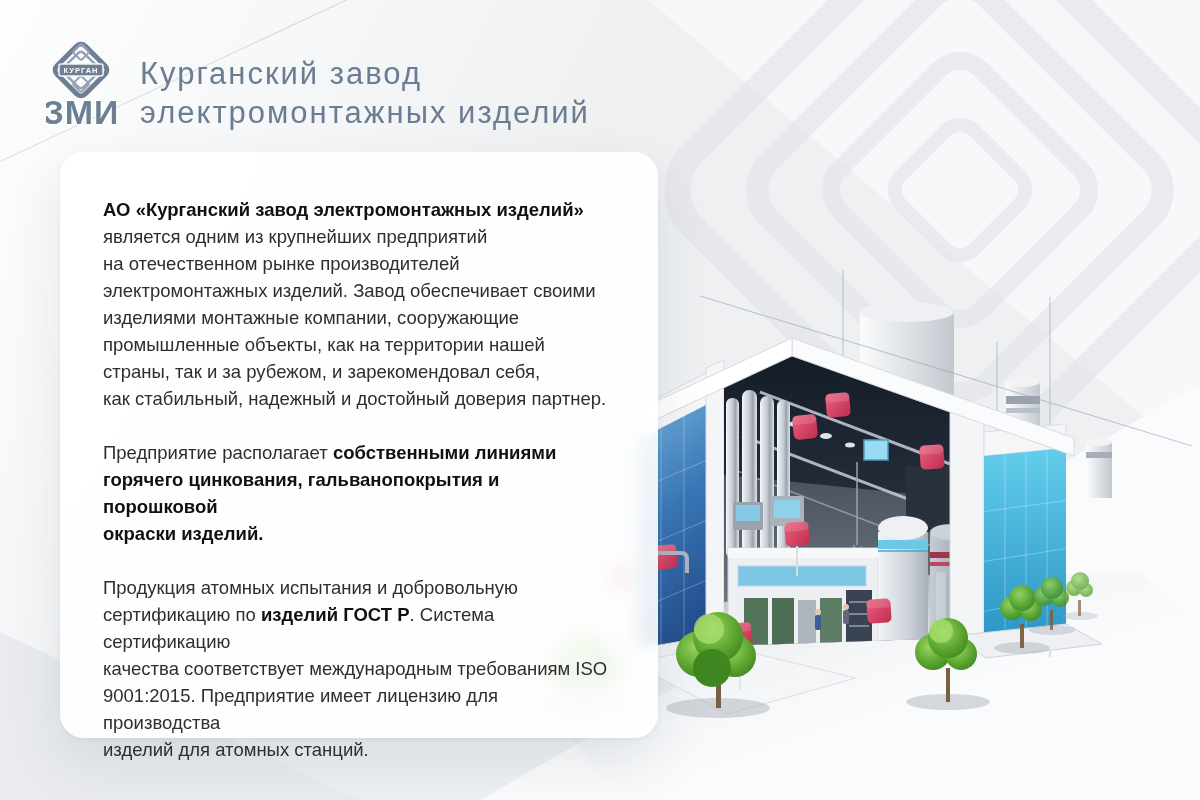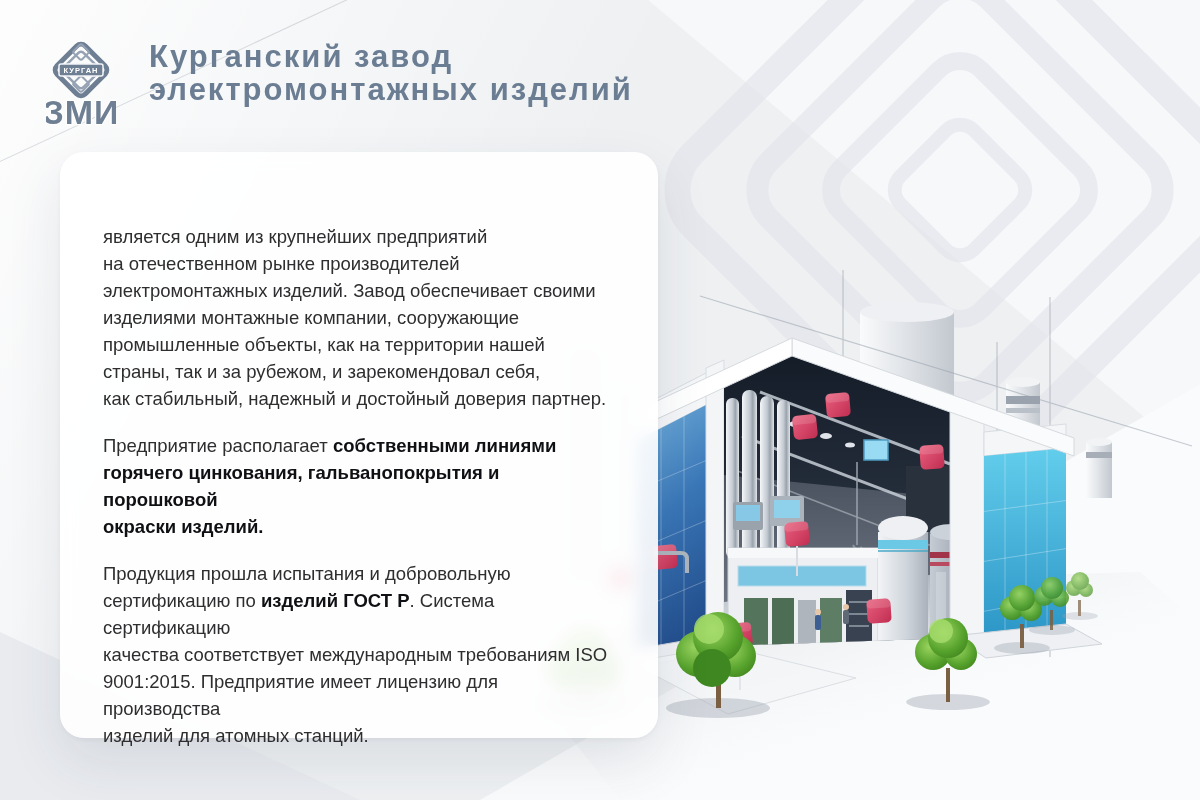--- a/index.html
+++ b/index.html
@@ -12,31 +12,31 @@
   .bg-sheet-tr{background:#f7f8fa;clip-path:polygon(54% 0,100% 0,100% 58%);filter:drop-shadow(-6px 6px 10px rgba(100,110,130,.16));}
   .bg-sheet-br{background:#fafbfc;clip-path:polygon(100% 48%,100% 100%,40% 100%);filter:drop-shadow(-7px -7px 12px rgba(100,110,130,.10));}
   .bg-sheet-bl{background:#e9ebef;clip-path:polygon(0 79%,30% 100%,0 100%);}
   .bg-line1{position:absolute;width:430px;height:1px;background:rgba(150,158,170,.35);transform:rotate(-25deg);transform-origin:left top;left:-30px;top:175px;}
 
   .watermark{position:absolute;left:630px;top:-140px;width:660px;height:640px;opacity:.6;}
 
   .factory{position:absolute;left:490px;top:270px;width:710px;height:530px;}
 
   
-  .header{position:absolute;left:46px;top:34px;display:flex;align-items:flex-start;gap:33px;}
+  .header{position:absolute;left:46px;top:34px;display:flex;align-items:flex-start;gap:24px;}
   .logo{width:70px;height:95px;flex:0 0 auto;}
-  .title{margin-top:6px;font-size:31px;line-height:33px;font-weight:700;letter-spacing:2px;color:#6b7d93;white-space:pre-line;}
+  .title{margin-top:20px;font-size:31px;line-height:39px;font-weight:400;letter-spacing:2px;color:#6b7d93;white-space:pre-line;}
 
   
   .card{position:absolute;left:60px;top:152px;width:598px;height:586px;box-sizing:border-box;
         background:rgba(255,255,255,.9);backdrop-filter:blur(8px);-webkit-backdrop-filter:blur(8px);
         border-radius:24px;box-shadow:0 24px 55px rgba(40,55,80,.10),0 2px 6px rgba(40,55,80,.05);
         padding:44px 40px 0 43px;}
   .para{font-size:18.5px;line-height:27px;color:#2e2e30;white-space:pre-line;margin:0;}
-  .para + .para{margin-top:20px;}
+  .para + .para{margin-top:27px;}
   .para .b{font-weight:700;color:#0f1013;}
 </style>
 </head>
 <body>
 
 <div class="stage">
 
   <div class="bg-layer bg-light"></div>
   <div class="bg-layer bg-sheet-tr"></div>
   <div class="bg-layer bg-sheet-br"></div>
@@ -337,32 +337,32 @@
         <ellipse cx="1080" cy="616" rx="18" ry="4" fill="#9aa3b0" opacity="0.4"></ellipse>
         <rect x="1078" y="600" width="3" height="16" fill="#7b5f43"></rect>
         <circle cx="1074" cy="588" r="8" fill="url(#gTree)"></circle>
         <circle cx="1086" cy="590" r="7" fill="url(#gTree)"></circle>
         <circle cx="1080" cy="581" r="9" fill="url(#gTree)"></circle>
       </g>
     </g>
   </svg>
 
   <div class="card">
-    <p class="para"><span>
+    <p class="para"><span class="b">АО «Курганский завод электромонтажных изделий»</span><span>
 является одним из крупнейших предприятий
 на отечественном рынке производителей
 электромонтажных изделий. Завод обеспечивает своими
 изделиями монтажные компании, сооружающие
 промышленные объекты, как на территории нашей
 страны, так и за рубежом, и зарекомендовал себя,
 как стабильный, надежный и достойный доверия партнер.</span></p>
     <p class="para"><span>Предприятие располагает </span><span class="b">собственными линиями
 горячего цинкования, гальванопокрытия и порошковой
 окраски изделий.</span></p>
-    <p class="para"><span>Продукция прошла испытания и добровольную
+    <p class="para"><span>Продукция атомных испытания и добровольную
 сертификацию по </span><span class="b">изделий ГОСТ Р</span><span>. Система сертификацию
 качества соответствует международным требованиям ISO
 9001:2015. Предприятие имеет лицензию для производства
 изделий для атомных станций.</span></p>
   </div>
 
   <div class="header">
     <svg class="logo" viewBox="0 0 70 95">
       <g fill="none" stroke-linejoin="round">
         <rect x="15" y="16" width="40" height="40" rx="6" stroke="#6e7f94" stroke-width="5" transform="rotate(45 35 36)"></rect>

